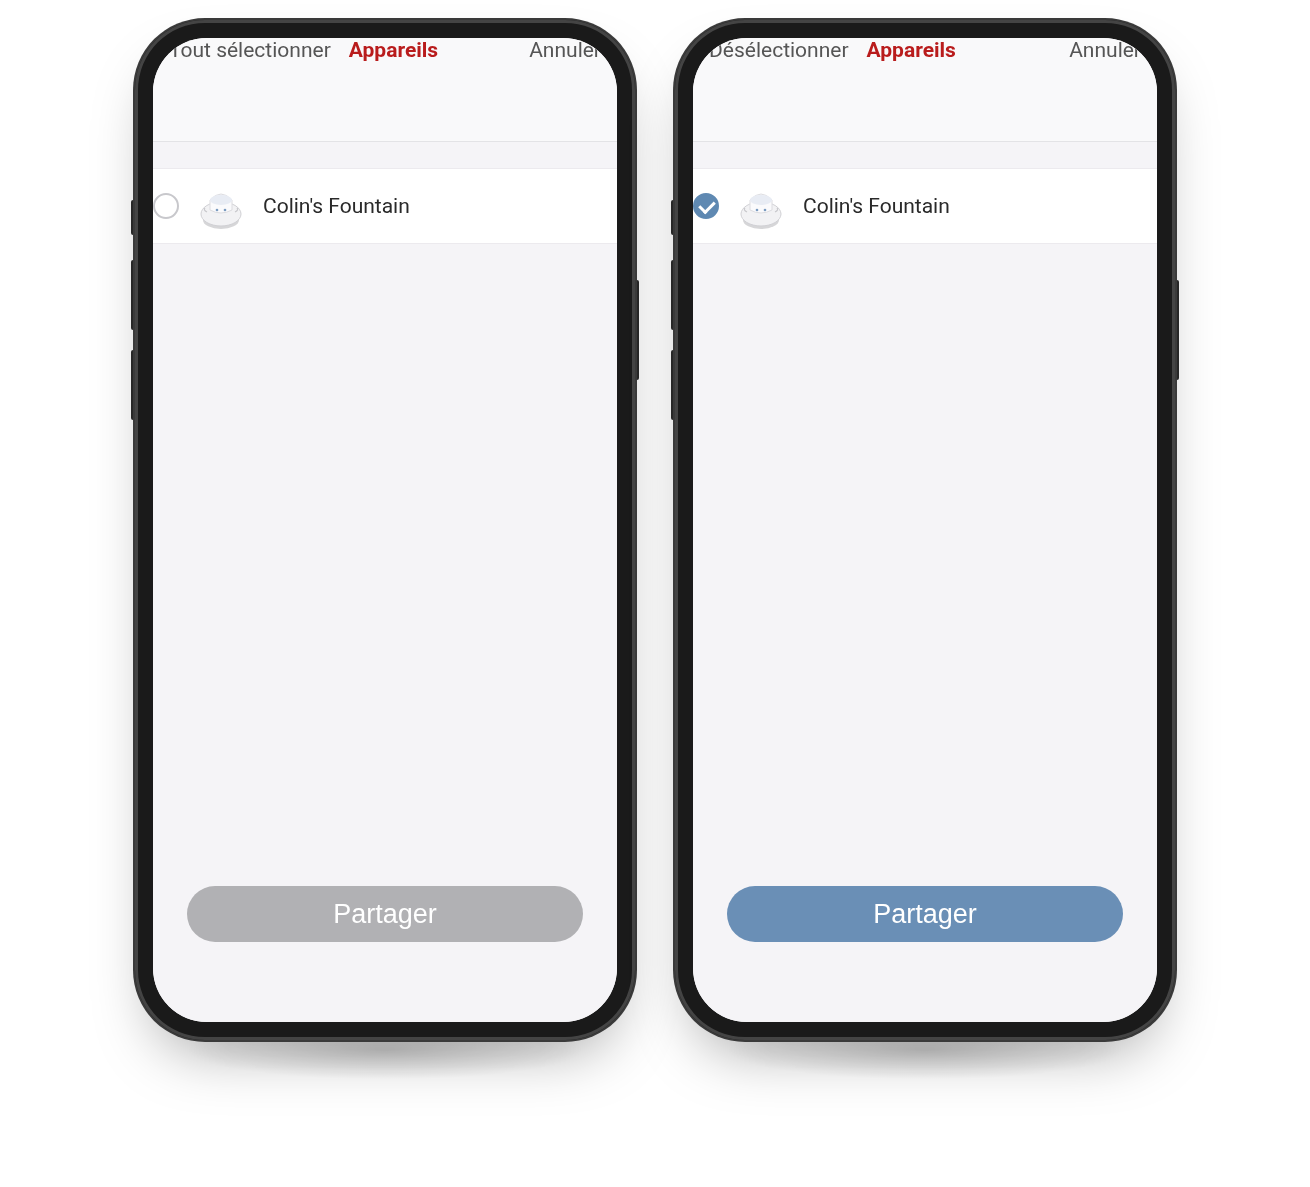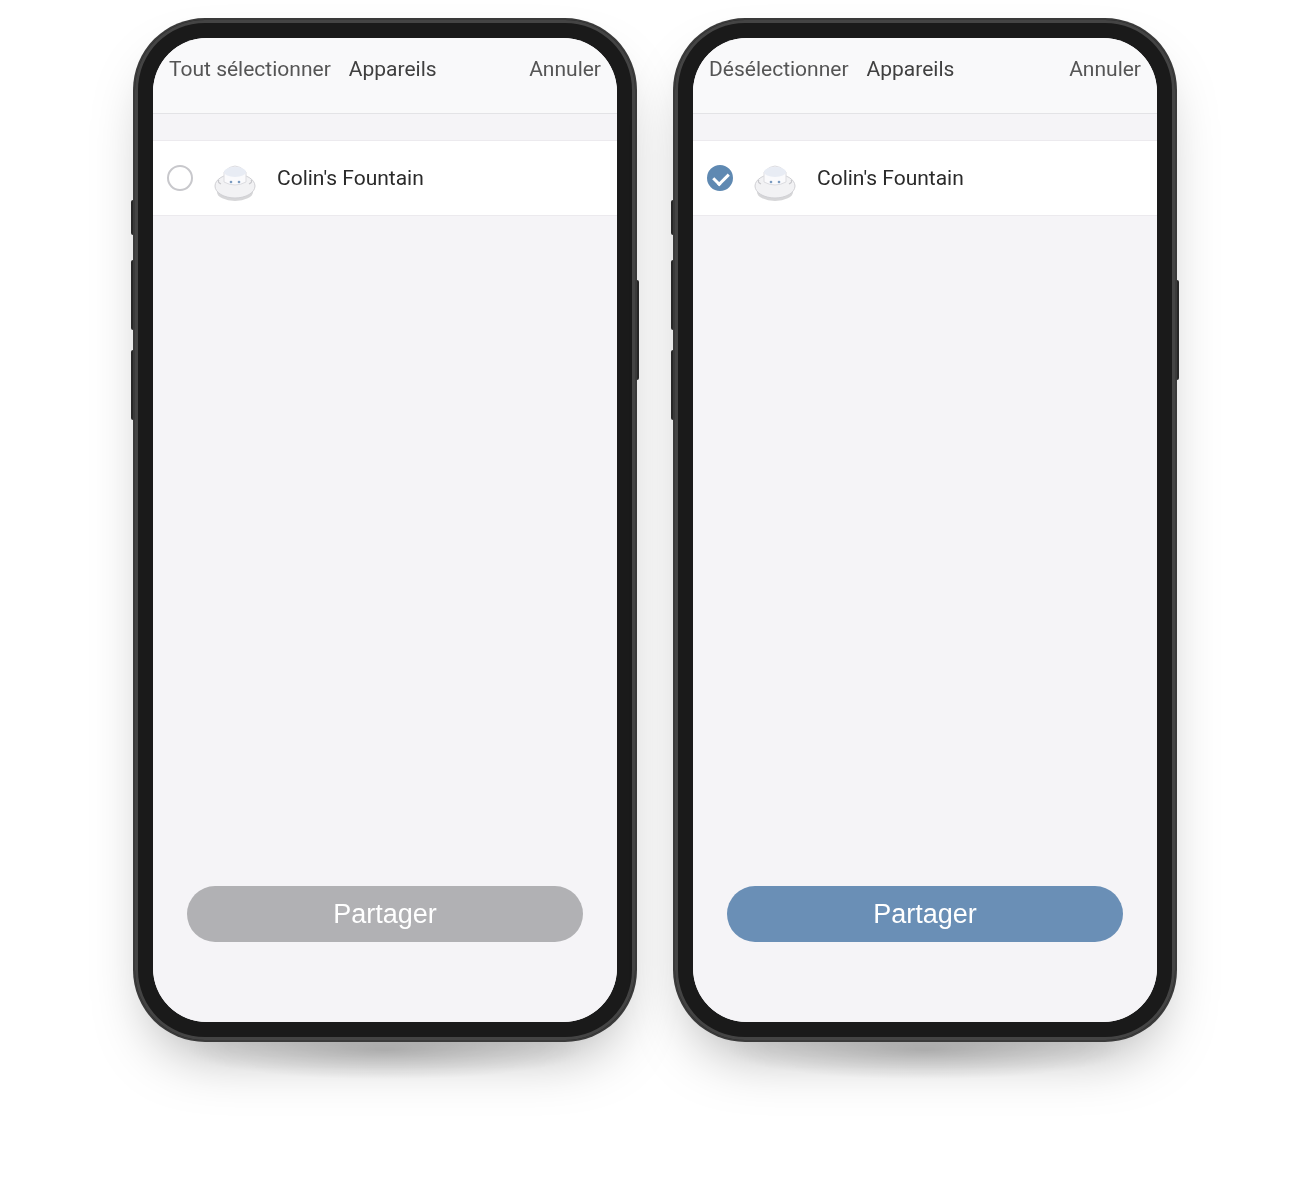--- a/index.html
+++ b/index.html
@@ -50,48 +50,48 @@
     background: #2b2b2b;
     border-radius: 2px;
   }
   .side-left-1 { left: -4px; top: 180px; width: 5px; height: 35px; }
   .side-left-2 { left: -4px; top: 240px; width: 5px; height: 70px; }
   .side-left-3 { left: -4px; top: 330px; width: 5px; height: 70px; }
   .side-right  { right: -4px; top: 260px; width: 5px; height: 100px; }
 
   
   .nav-bar {
-    height: 76px;
+    height: 104px;
     background: #f9f9fa;
     border-bottom: 1px solid #e3e3e6;
     display: flex;
-    align-items: center;
+    align-items: flex-start;
     justify-content: space-between;
     padding: 0 16px 14px 16px;
     font-size: 21px;
     color: #4a4a4a;
   }
   .nav-left { display: flex; gap: 18px; align-items: baseline; }
-  .nav-title { color: #404040; }
+  .nav-title { color: #b91c1c; font-weight: bold; }
   .nav-select, .nav-cancel { color: #555; cursor: pointer; }
 
   .spacer-strip {
     height: 26px;
     background: #f5f4f7;
   }
 
   
   .device-row {
     background: #ffffff;
     border-top: 1px solid #eceaee;
     border-bottom: 1px solid #eceaee;
     height: 76px;
     display: flex;
     align-items: center;
-    padding: 0 14px;
+    padding: 0 0;
     gap: 16px;
   }
 
   .checkbox-circle {
     width: 26px;
     height: 26px;
     border-radius: 50%;
     border: 2px solid #c8c8cc;
     background: #fff;
     flex-shrink: 0;

